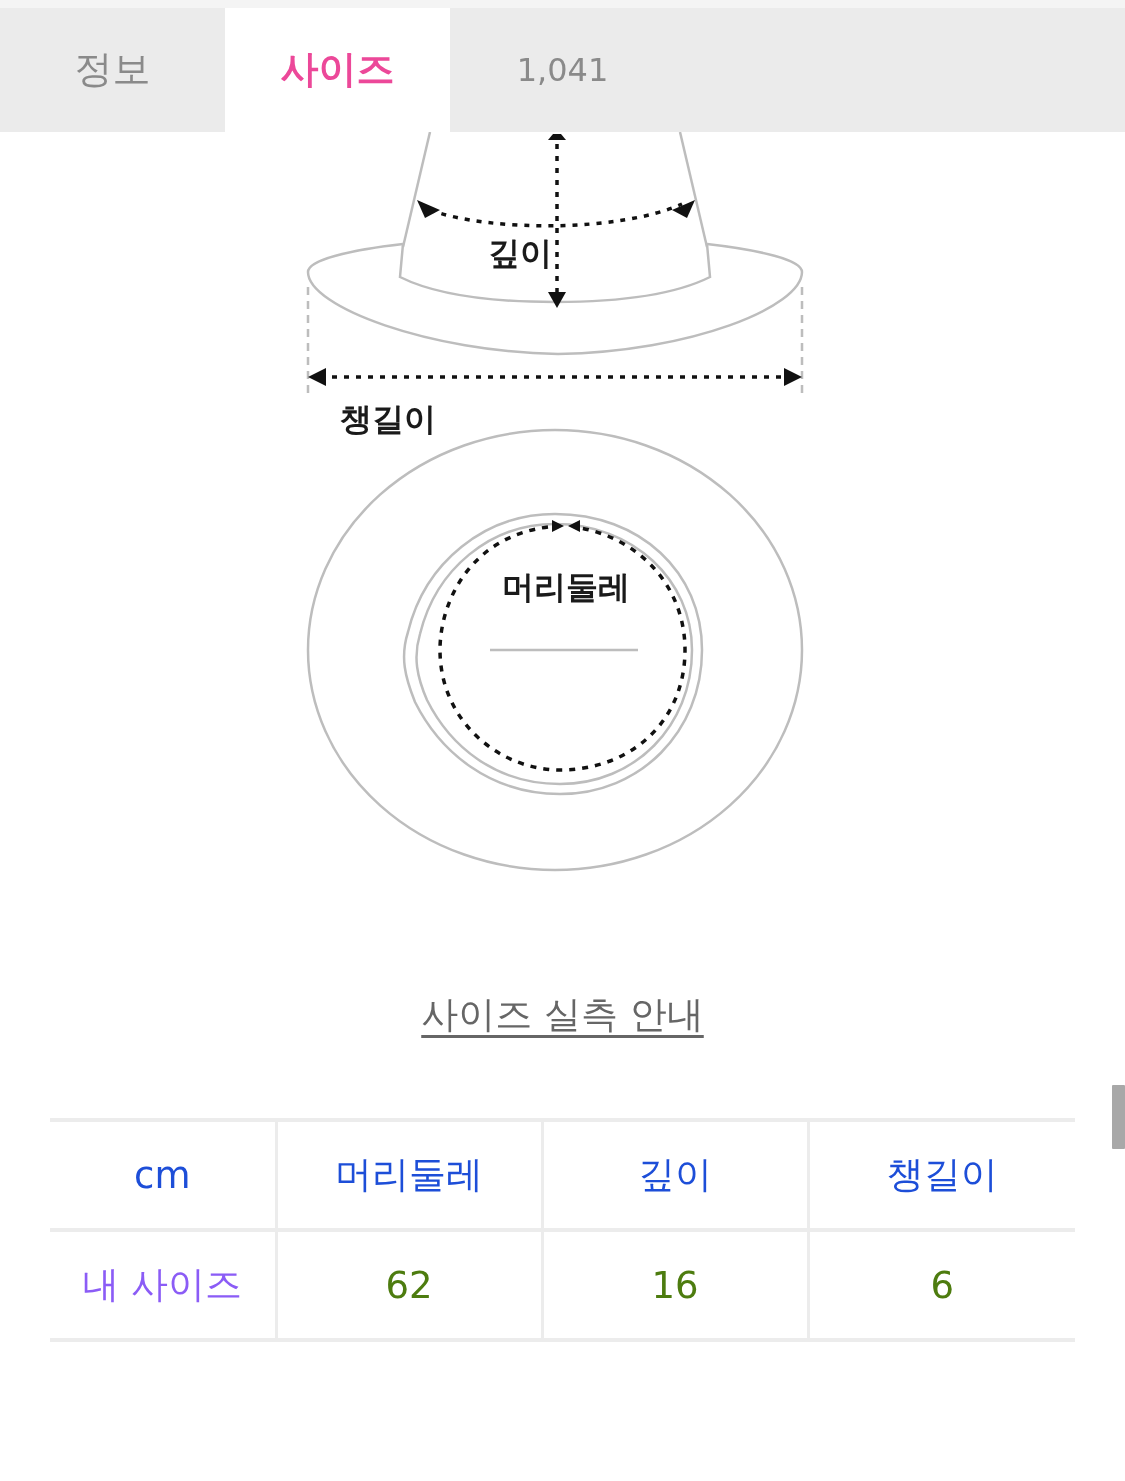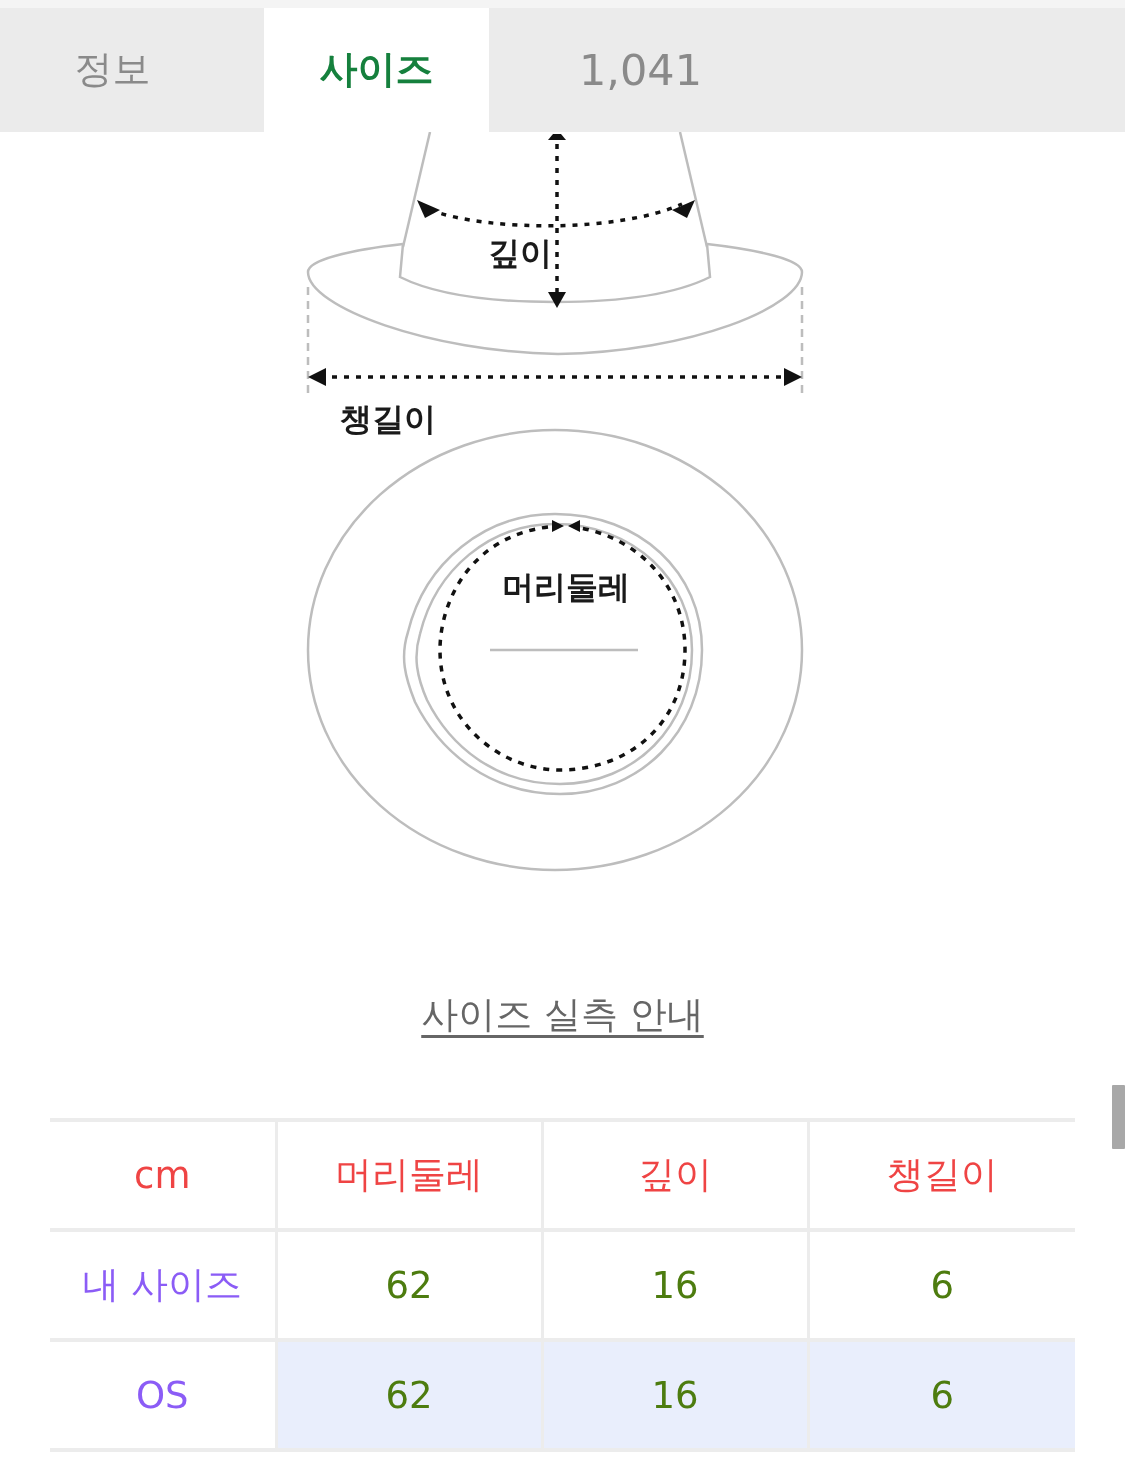--- a/index.html
+++ b/index.html
@@ -2,39 +2,39 @@
 <html><head>
   <meta charset="utf-8">
   <style>
     html, body { margin: 0; padding: 0; }
     body {
       width: 1125px; height: 1481px; position: relative; overflow: hidden;
       background: #ffffff;
       font-family: "DejaVu Sans", "Liberation Sans", sans-serif;
     }
     .topstrip { position: absolute; left: 0; top: 0; width: 1125px; height: 8px; background: #f4f4f4; }
-    .tabs { position: absolute; left: 0; top: 8px; width: 1125px; height: 124px; display: flex; background: #ebebeb; gap: 39px; }
+    .tabs { position: absolute; left: 0; top: 8px; width: 1125px; height: 124px; display: flex; background: #ebebeb; }
     .tab { width: 225px; height: 124px; display: flex; flex-direction: column; align-items: center; justify-content: center; color: #8a8a8a; font-size: 38px; cursor: pointer; box-sizing: border-box; }
-    .tab.active { background: #ffffff; color: #15803d; font-weight: bold; }
-    .tab .count { font-size: 43px; margin-top: 2px; line-height: 1.1; }
+    .tab.active { background: #ffffff; color: #ec4899; font-weight: bold; }
+    .tab .count { font-size: 32px; margin-top: 2px; line-height: 1.1; }
     .tab .lbl { line-height: 1.15; }
 
     .diagram { position: absolute; left: 290px; top: 132px; width: 540px; height: 750px; }
     .diagram svg { position: absolute; left: 0; top: 0; }
     .diag-label { position: absolute; font-weight: bold; color: #1a1a1a; font-size: 32px; }
 
     .links { position: absolute; top: 990px; left: 0; width: 1125px; display: flex; justify-content: center; }
     .link { color: #666666; font-size: 37px; text-decoration: underline; text-decoration-thickness: 3px; text-underline-offset: 8px; cursor: pointer; }
 
     .scrollbar { position: absolute; left: 1112px; top: 1085px; width: 13px; height: 64px; background: #a8a8a8; border-radius: 1px; }
 
     table.size { position: absolute; left: 50px; top: 1118px; width: 1025px; border-collapse: collapse; }
     table.size td, table.size th { height: 104px; text-align: center; font-size: 37px; font-weight: normal; border-top: 4px solid #ececec; border-bottom: 4px solid #ececec; }
     table.size td + td, table.size th + th { border-left: 3px solid #ececec; }
-    table.size th { color: #ef4444; }
+    table.size th { color: #1d4ed8; }
     table.size td.rowhead { color: #8b5cf6; }
     table.size td.val { color: #4d7c0f; }
     table.size tr.highlight td.val { background: #e9eefc; }
     col.c0 { width: 226px; } col.c1 { width: 266px; } col.c2 { width: 266px; } col.c3 { width: 267px; }
   </style>
 </head>
 <body>
 
 <div class="topstrip"></div>
 
@@ -117,20 +117,14 @@
     <th>머리둘레</th>
     <th>깊이</th>
     <th>챙길이</th>
   </tr>
   <tr>
     <td class="rowhead">내 사이즈</td>
     <td class="val">62</td>
     <td class="val">16</td>
     <td class="val">6</td>
   </tr>
-  <tr class="highlight">
-    <td class="rowhead">OS</td>
-    <td class="val">62</td>
-    <td class="val">16</td>
-    <td class="val">6</td>
-  </tr>
 </tbody>
   </table>
 
 </body></html>

